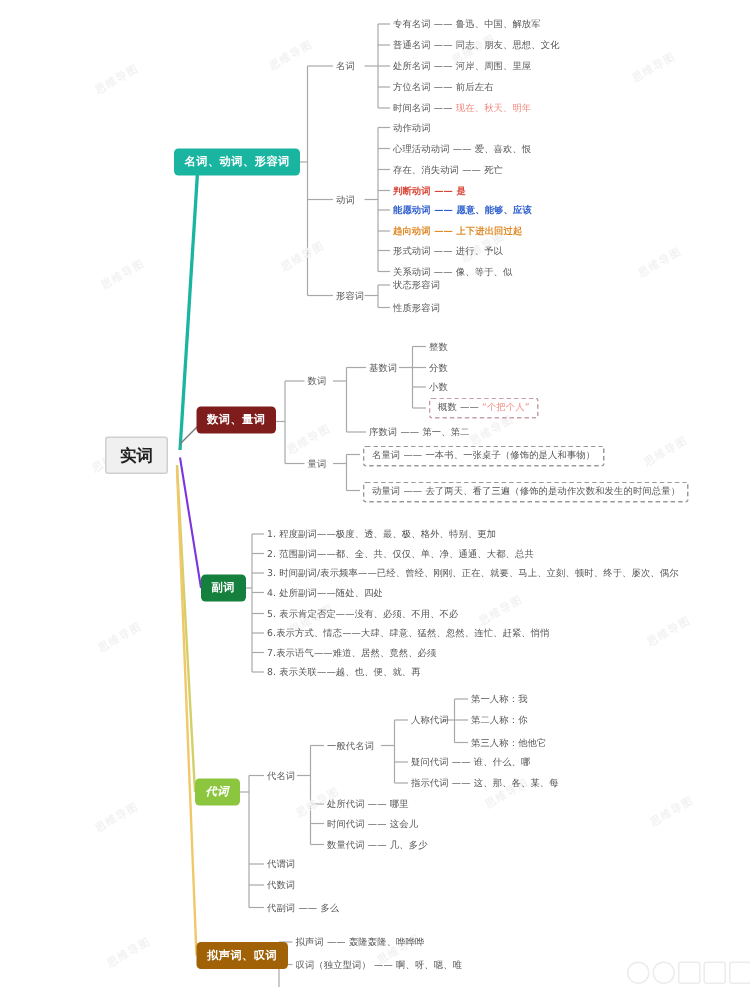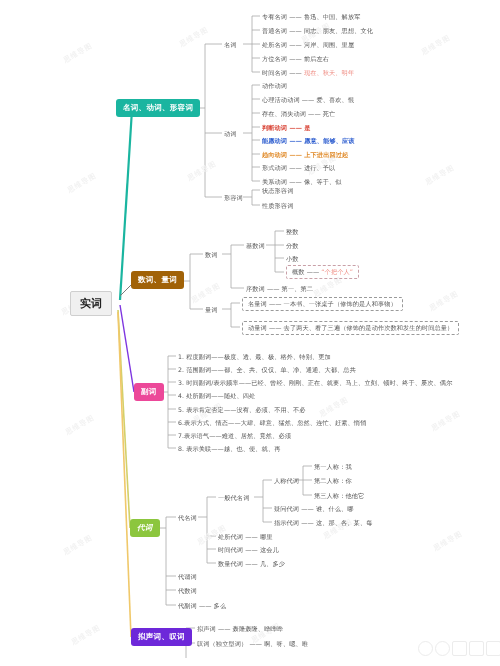--- a/index.html
+++ b/index.html
@@ -19,24 +19,24 @@
   .root{
     background:#f0f0f0;border:1px solid #cfcfcf;border-radius:2px;
     color:#222;font-size:11px;font-weight:bold;
     padding:6px 9px;
   }
   .cat{
     border-radius:3px;color:#ffffff;font-size:7.5px;font-weight:bold;
     padding:5px 7px;letter-spacing:.3px;
   }
   .cat.teal{background:#1ab5a0;}
-  .cat.navy{background:#a16207;}
-  .cat.violet{background:#ec4899;}
+  .cat.navy{background:#7f1d1d;}
+  .cat.violet{background:#15803d;}
   .cat.green{background:#8cc63e;}
-  .cat.amber{background:#6d28d9;}
+  .cat.amber{background:#a16207;}
 
   .leaf{
     color:#555;font-size:6.2px;letter-spacing:.1px;
     padding:1px 0;
   }
   .leaf.redbox{color:#d94436;font-weight:bold;}
   .leaf.bluebox{color:#2f5fd0;font-weight:bold;}
   .leaf.orangebox{color:#e08a28;font-weight:bold;}
   .leaf.pinkex{color:#ef8a80;}
   .leaf.dashed{

